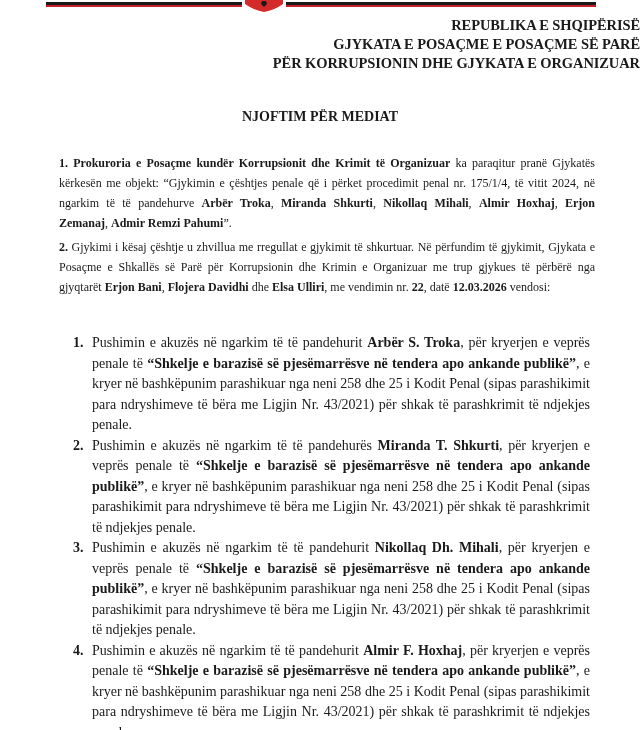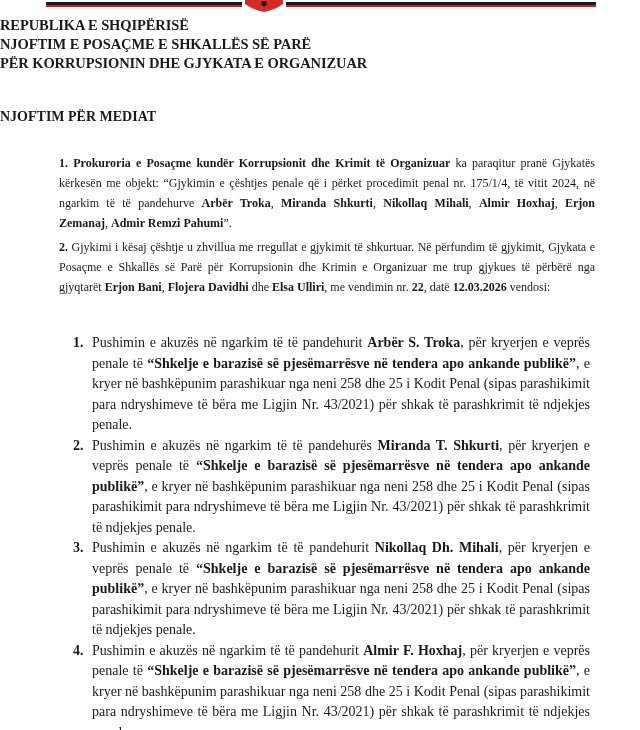--- a/index.html
+++ b/index.html
@@ -3,23 +3,23 @@
 <meta charset="utf-8">
 <style>
   html, body { margin:0; padding:0; background:#ffffff; }
   body { width:640px; height:730px; overflow:hidden; position:relative;
          font-family:"Liberation Serif", "DejaVu Serif", serif; color:#1a1a1a; }
   .banner { position:absolute; top:0; left:0; width:640px; height:14px; }
   .bar { position:absolute; height:3px; background:#1a1a1a; border-bottom:2px solid #c8202a; top:2px; }
   .bar.left { left:46px; width:196px; }
   .bar.right { left:286px; width:310px; }
   .emblem { position:absolute; left:243px; top:0; width:42px; height:12px; }
-  .header { position:absolute; top:16px; left:0; width:640px; text-align:left;
+  .header { position:absolute; top:16px; left:0; width:640px; text-align:right;
             font-weight:bold; font-size:14.5px; line-height:19px; letter-spacing:-0.1px; }
-  .title { position:absolute; top:109px; left:0; width:640px; 
+  .title { position:absolute; top:109px; left:0; width:640px; text-align:center;
            font-weight:bold; font-size:14px; }
   .para { position:absolute; left:59px; width:536px; font-size:12px; line-height:20px;
           text-align:justify; }
   .p1 { top:153px; }
   .p2 { top:237px; }
   ol.decisions { position:absolute; top:333px; left:54px; width:536px; margin:0; padding:0;
                  list-style:none; font-size:14px; line-height:20.5px; }
   ol.decisions li { position:relative; padding-left:38px; text-align:justify; margin-bottom:0; }
   ol.decisions li .num { position:absolute; left:19px; top:0; font-weight:bold; }
   b { font-weight:bold; }
@@ -32,21 +32,21 @@
   <div class="bar left"></div>
   <svg class="emblem" viewBox="0 0 42 12">
     <path d="M2 0 L40 0 L40 4 Q32 10 21 12 Q10 10 2 4 Z" fill="#d42a2a"></path>
     <path d="M19 1 L23 1 L24 4 L21 7 L18 4 Z" fill="#1a1a1a"></path>
   </svg>
   <div class="bar right"></div>
 </div>
 
 <div class="header">
   <div>REPUBLIKA E SHQIPËRISË</div>
-  <div>NJOFTIM E POSAÇME E SHKALLËS SË PARË</div>
+  <div>GJYKATA E POSAÇME E POSAÇME SË PARË</div>
   <div>PËR KORRUPSIONIN DHE GJYKATA E ORGANIZUAR</div>
 </div>
 
 <div class="title">NJOFTIM PËR MEDIAT</div>
 
 <div class="para p1">
   <b>1.</b>
   <b>Prokuroria e Posaçme kundër Korrupsionit dhe Krimit të Organizuar</b><span> ka paraqitur pranë Gjykatës kërkesën me objekt: “Gjykimin e çështjes penale që i përket procedimit penal nr. 175/1/4, të vitit 2024, në ngarkim të të pandehurve </span><b>Arbër Troka</b><span>, </span><b>Miranda Shkurti</b><span>, </span><b>Nikollaq Mihali</b><span>, </span><b>Almir Hoxhaj</b><span>, </span><b>Erjon Zemanaj</b><span>, </span><b>Admir Remzi Pahumi</b><span>”.</span>
 </div>
 

